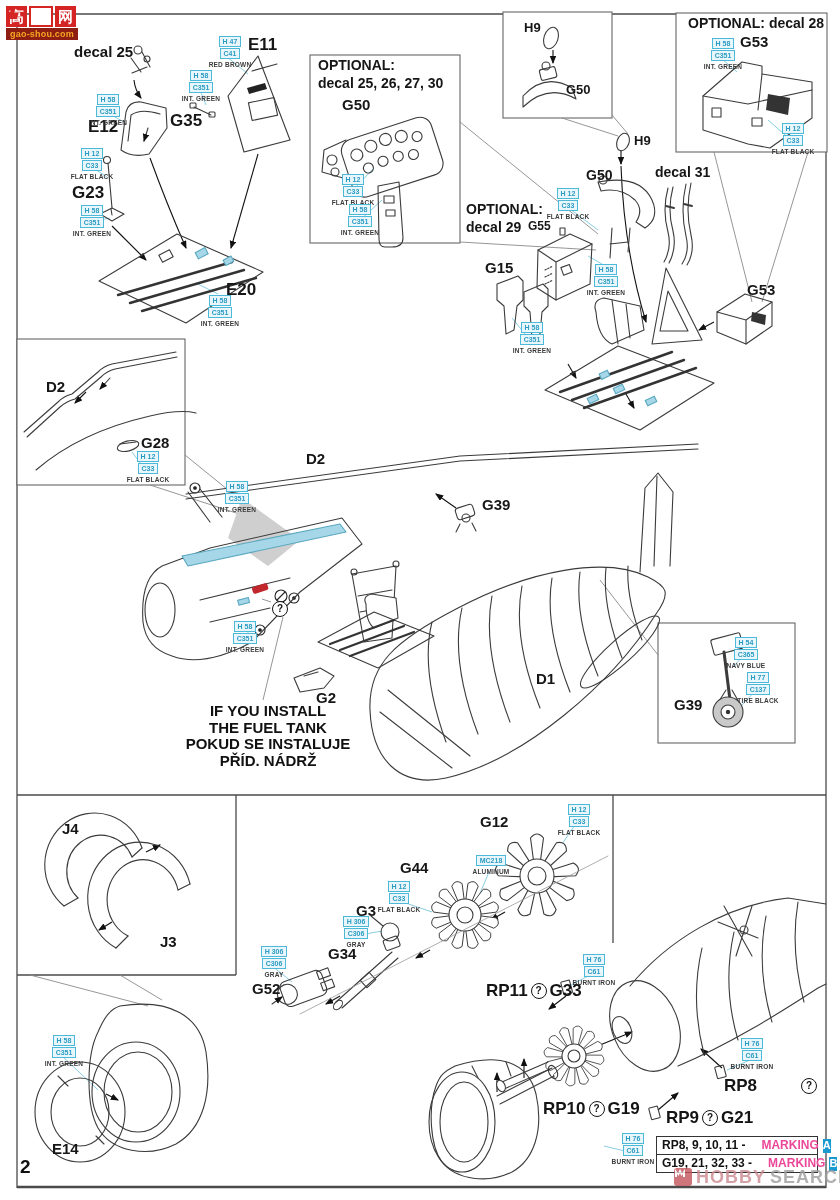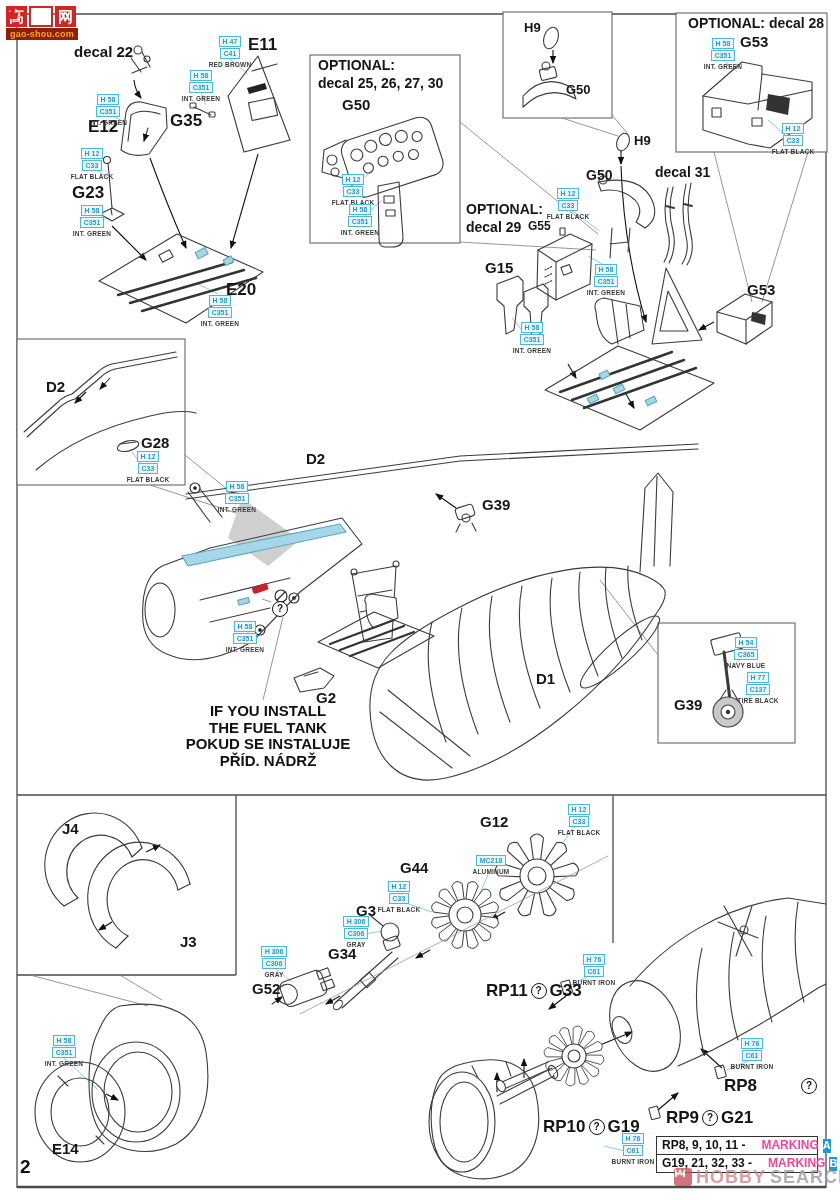--- a/index.html
+++ b/index.html
@@ -472,21 +472,21 @@
         <path d="M678,1066 C730,1044 778,1014 818,988 L826,984"></path>
         <path d="M702,948 Q690,1000 704,1054 M734,932 Q722,986 738,1040 M766,916 Q756,968 772,1022 M798,902 Q790,950 804,1002"></path>
         <ellipse cx="622" cy="1030" rx="9" ry="14" transform="rotate(-22 622 1030)"></ellipse>
         <path d="M724,906 L752,956 M752,906 L736,956 M718,922 L758,938"></path>
         <circle cx="744" cy="930" r="4"></circle>
       </g>
     </g>
   </svg>
 
   <div id="overlay">
-      <span class="part-label" style="left: 74px; top: 44px; font-size: 15px;">decal 22</span>
+      <span class="part-label" style="left: 74px; top: 44px; font-size: 15px;">decal 25</span>
       <span class="part-label" style="left: 248px; top: 36px; font-size: 17px;">E11</span>
       <span class="part-label" style="left: 88px; top: 118px; font-size: 17px;">E12</span>
       <span class="part-label" style="left: 170px; top: 112px; font-size: 17px;">G35</span>
       <span class="part-label" style="left: 72px; top: 184px; font-size: 17px;">G23</span>
       <span class="part-label" style="left: 226px; top: 281px; font-size: 17px;">E20</span>
       <span class="part-label" style="left: 318px; top: 58px; font-size: 14px;">OPTIONAL:</span>
       <span class="part-label" style="left: 318px; top: 76px; font-size: 14px;">decal 25, 26, 27, 30</span>
       <span class="part-label" style="left: 342px; top: 97px; font-size: 15px;">G50</span>
       <span class="part-label" style="left: 524px; top: 21px; font-size: 13px;">H9</span>
       <span class="part-label" style="left: 566px; top: 83px; font-size: 13px;">G50</span>
@@ -501,21 +501,21 @@
       <span class="part-label" style="left: 485px; top: 260px; font-size: 15px;">G15</span>
       <span class="part-label" style="left: 747px; top: 282px; font-size: 15px;">G53</span>
       <span class="part-label" style="left: 46px; top: 379px; font-size: 15px;">D2</span>
       <span class="part-label" style="left: 141px; top: 435px; font-size: 15px;">G28</span>
       <span class="part-label" style="left: 306px; top: 451px; font-size: 15px;">D2</span>
       <span class="part-label" style="left: 482px; top: 497px; font-size: 15px;">G39</span>
       <span class="part-label" style="left: 316px; top: 690px; font-size: 15px;">G2</span>
       <span class="part-label" style="left: 536px; top: 671px; font-size: 15px;">D1</span>
       <span class="part-label" style="left: 674px; top: 697px; font-size: 15px;">G39</span>
       <span class="part-label" style="left: 62px; top: 821px; font-size: 15px;">J4</span>
-      <span class="part-label" style="left: 180px; top: 934px; font-size: 15px;">J3</span>
+      <span class="part-label" style="left: 160px; top: 934px; font-size: 15px;">J3</span>
       <span class="part-label" style="left: 52px; top: 1141px; font-size: 15px;">E14</span>
       <span class="part-label" style="left: 252px; top: 981px; font-size: 15px;">G52</span>
       <span class="part-label" style="left: 328px; top: 946px; font-size: 15px;">G34</span>
       <span class="part-label" style="left: 356px; top: 903px; font-size: 15px;">G3</span>
       <span class="part-label" style="left: 400px; top: 860px; font-size: 15px;">G44</span>
       <span class="part-label" style="left: 480px; top: 814px; font-size: 15px;">G12</span>
       <div class="callout" style="left: 198px; top: 36px;">
         <div class="codes" style="display: flex; flex-direction: column; align-items: center;">
           <div class="code">H 47</div>
           <div class="code">C41</div>
@@ -701,21 +701,21 @@
           <div class="code">H 76</div>
           <div class="code">C61</div>
         </div>
         <div class="cname">BURNT IRON</div>
       </div>
       <div class="rp" style="left: 486px; top: 982px;">
         <span class="rp-pre">RP11</span>
         <span class="qc">?</span>
         <span class="rp-suf">G33</span>
       </div>
-      <div class="rp" style="left: 543px; top: 1100px; margin-top: 18px;">
+      <div class="rp" style="left: 543px; top: 1100px;">
         <span class="rp-pre">RP10</span>
         <span class="qc">?</span>
         <span class="rp-suf">G19</span>
       </div>
       <div class="rp" style="left: 666px; top: 1109px;">
         <span class="rp-pre">RP9</span>
         <span class="qc">?</span>
         <span class="rp-suf">G21</span>
       </div>
       <div class="rp" style="left: 724px; top: 1077px; gap: 44px;">

